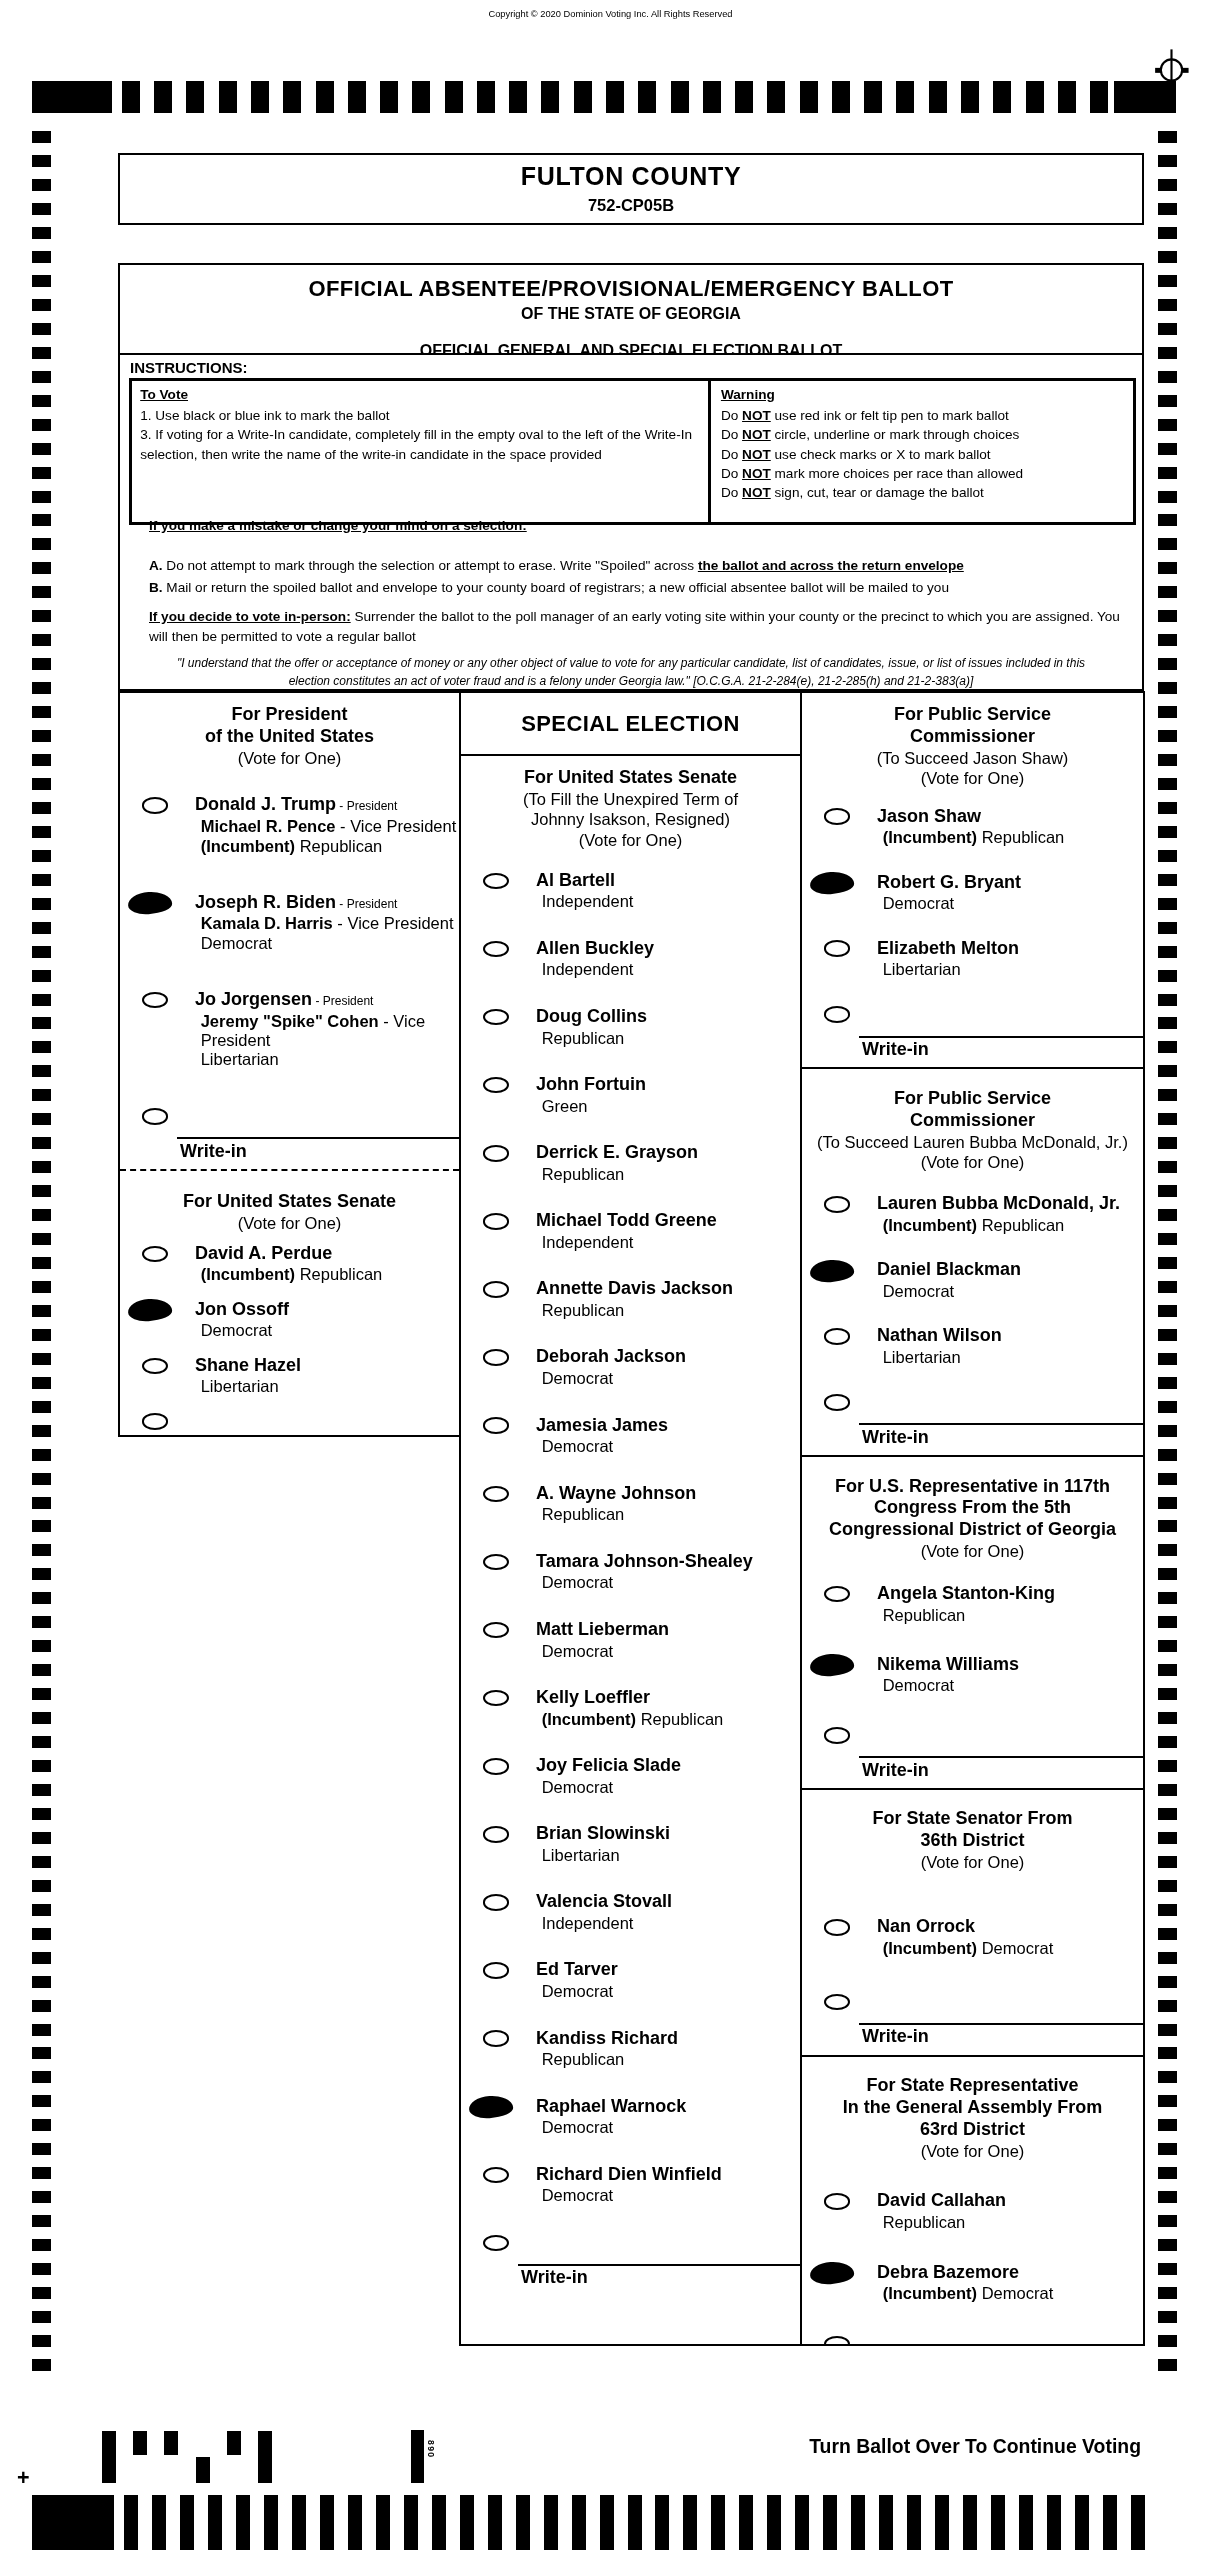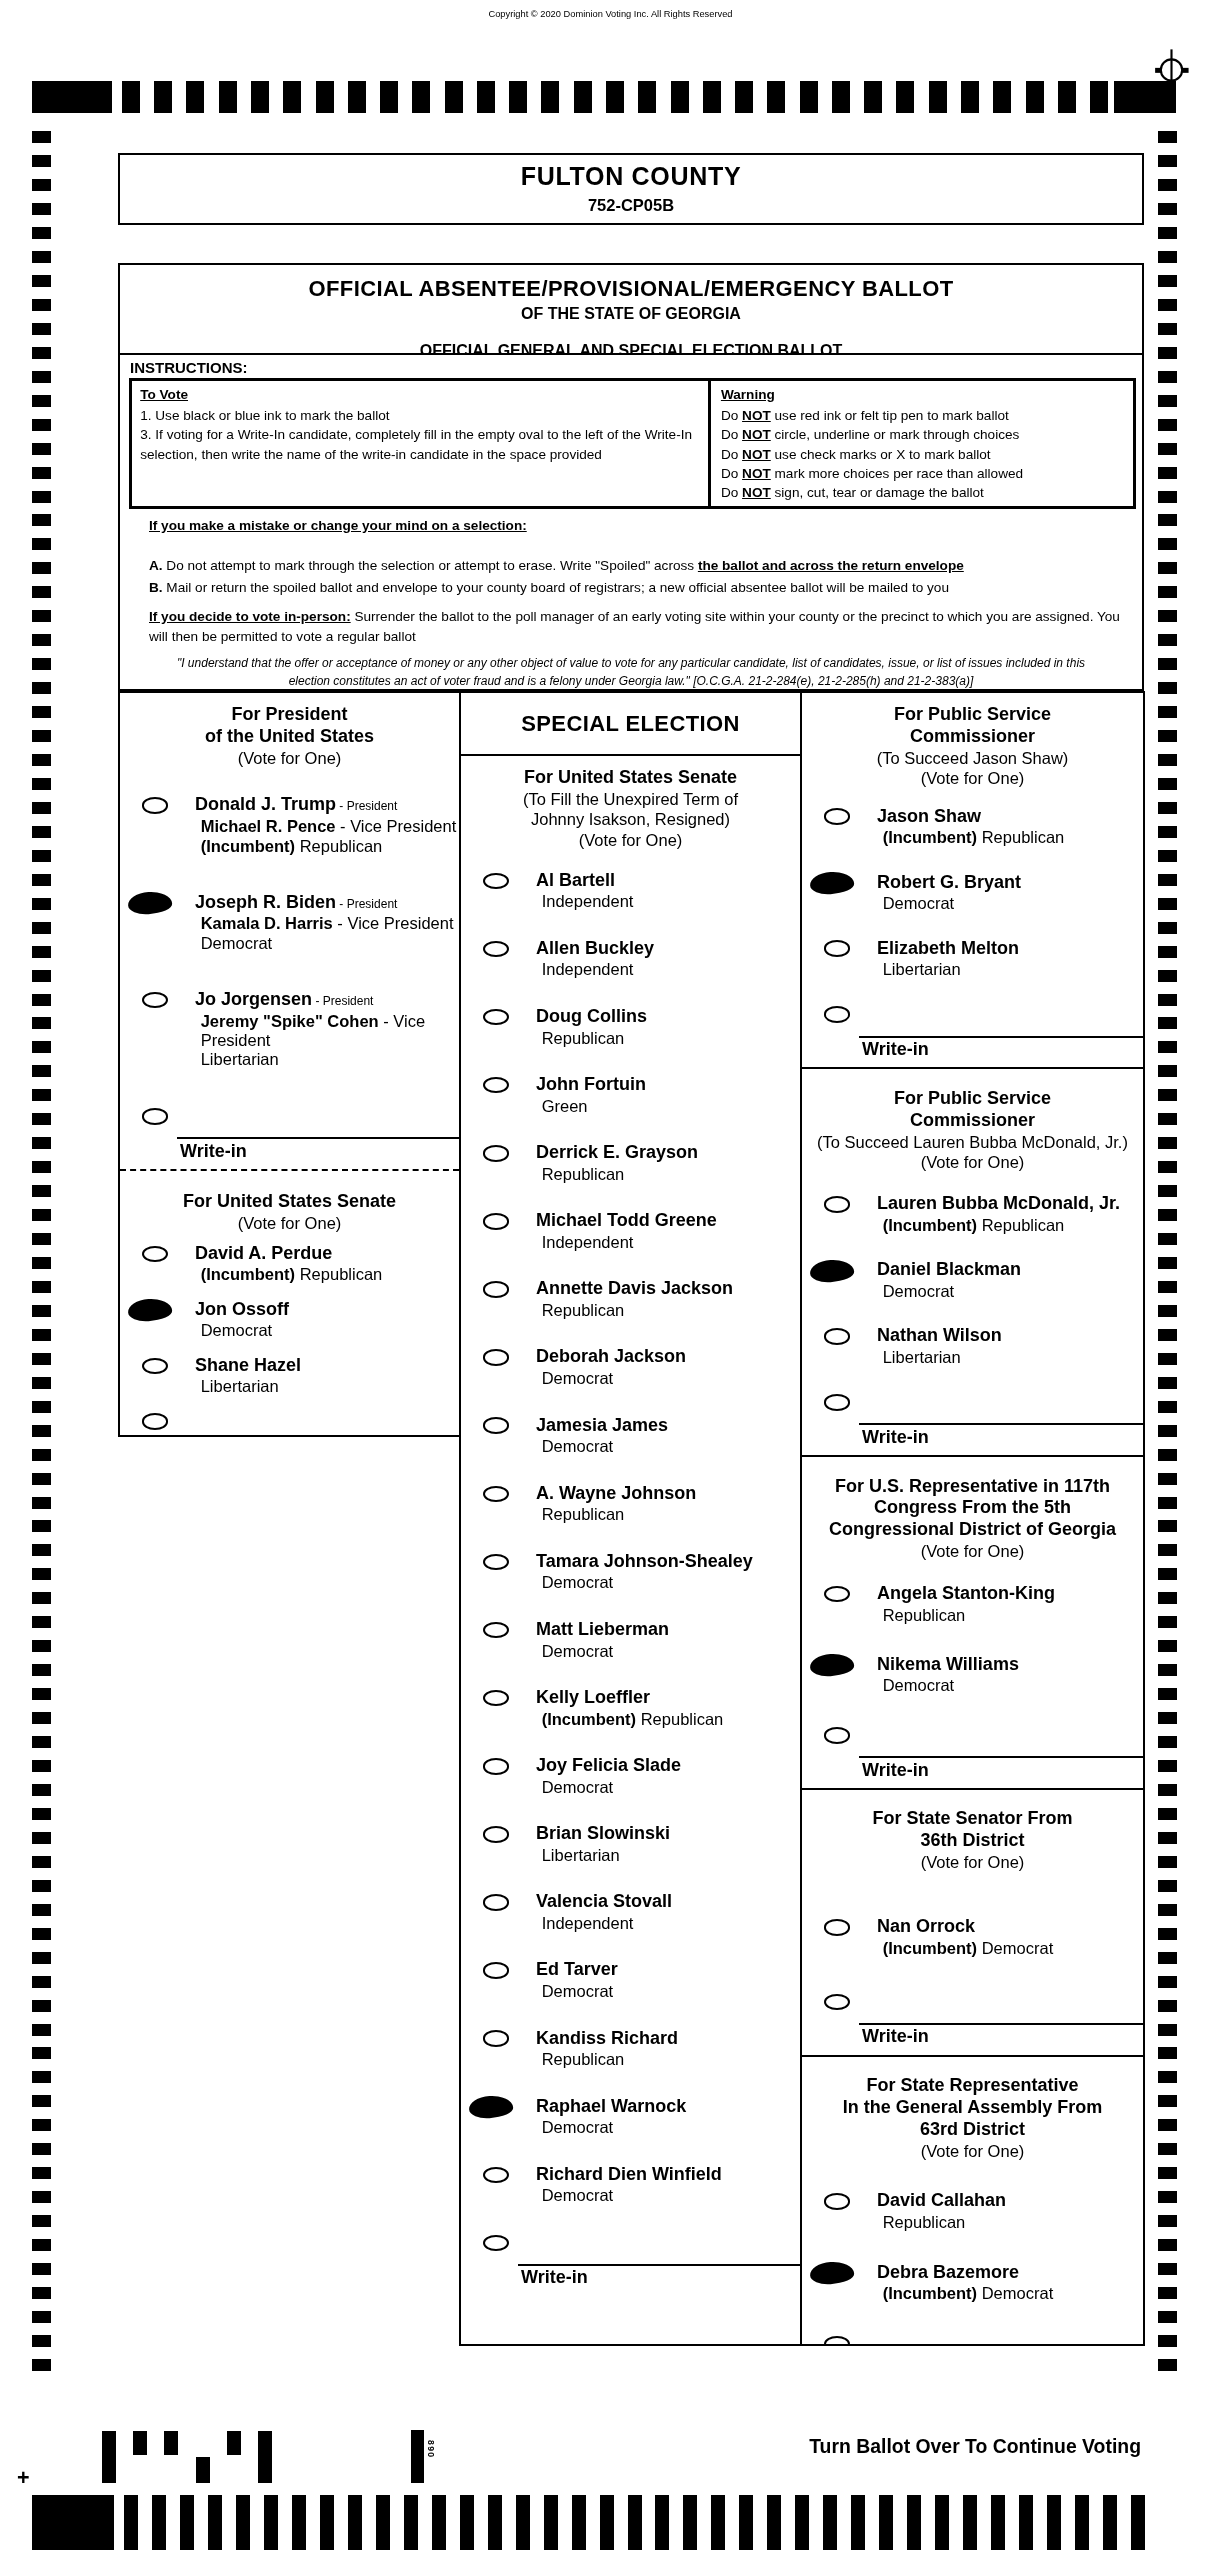--- a/index.html
+++ b/index.html
@@ -18,21 +18,21 @@
   #ballotcode{font-size:16.5px;font-weight:bold;margin-top:5px;}
   #titlebox{left:118px;top:227px;width:1026px;height:126px;text-align:center;margin-top:36px;}
   #btitle{font-size:22px;font-weight:bold;margin-top:10.8px;letter-spacing:0.4px;}
   .bsub{font-size:16px;font-weight:bold;}
   #bsub1{margin-top:18.6px;}
   #bsub2{margin-top:3.6px;}
   #bdate{margin-top:4.3px;}
   
   #insbox{left:118px;top:353px;width:1026px;height:338px;}
   #inslabel{position:absolute;left:10px;top:3.6px;font-size:15px;font-weight:bold;}
-  #innerbox{position:absolute;left:8.6px;top:23px;width:1007px;height:131px;border:3.6px solid #000;
+  #innerbox{position:absolute;left:8.6px;top:23px;width:1007px;height:147px;border:3.6px solid #000;
             box-sizing:border-box;display:flex;}
   .ivcol{font-size:13.6px;line-height:1.42;}
   #tovote{flex:1;padding:3.6px 7.2px 0 8.6px;}
   #warning{width:406px;border-left:3.6px solid #000;padding:3.6px 5.7px 0 10px;}
   .ititle{font-weight:bold;text-decoration:underline;margin-bottom:2.2px;}
   #mistblock{position:absolute;left:29px;top:161px;right:17px;font-size:13.6px;line-height:1.45;}
   #mistlabel{font-weight:bold;text-decoration:underline;margin-bottom:20px;}
   .mistitem{margin-bottom:2.2px;}
   #inperson{position:absolute;left:29px;top:252px;right:17px;font-size:13.6px;line-height:1.45;}
   #affirm{position:absolute;left:13px;right:13px;top:299px;text-align:center;font-style:italic;

